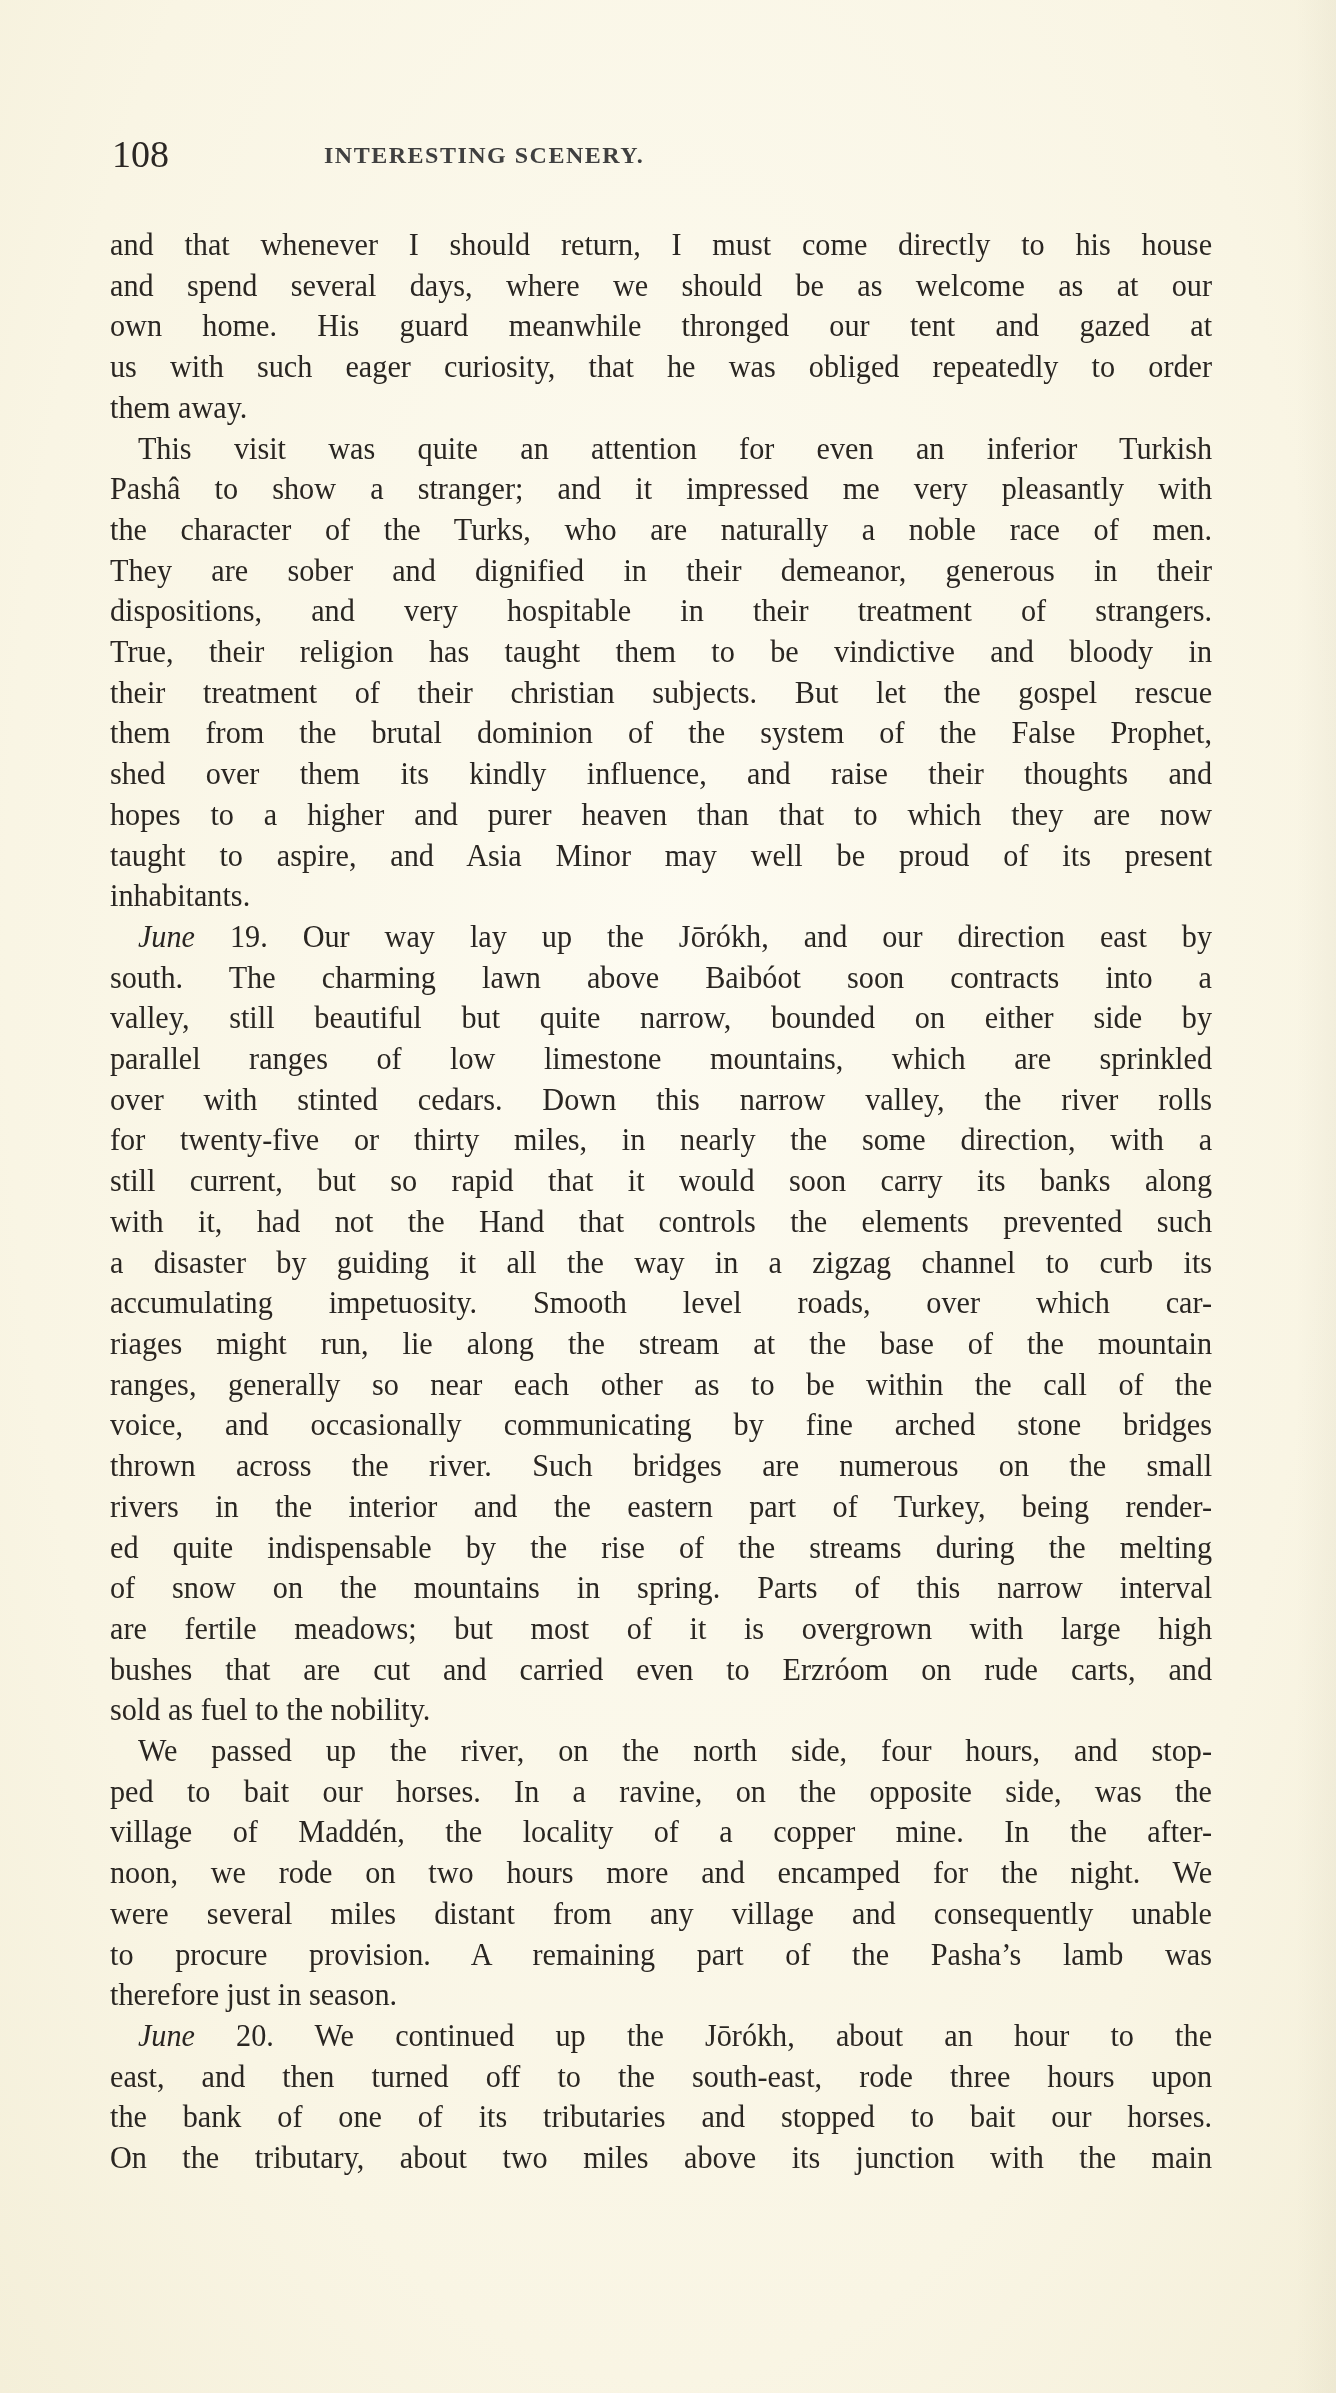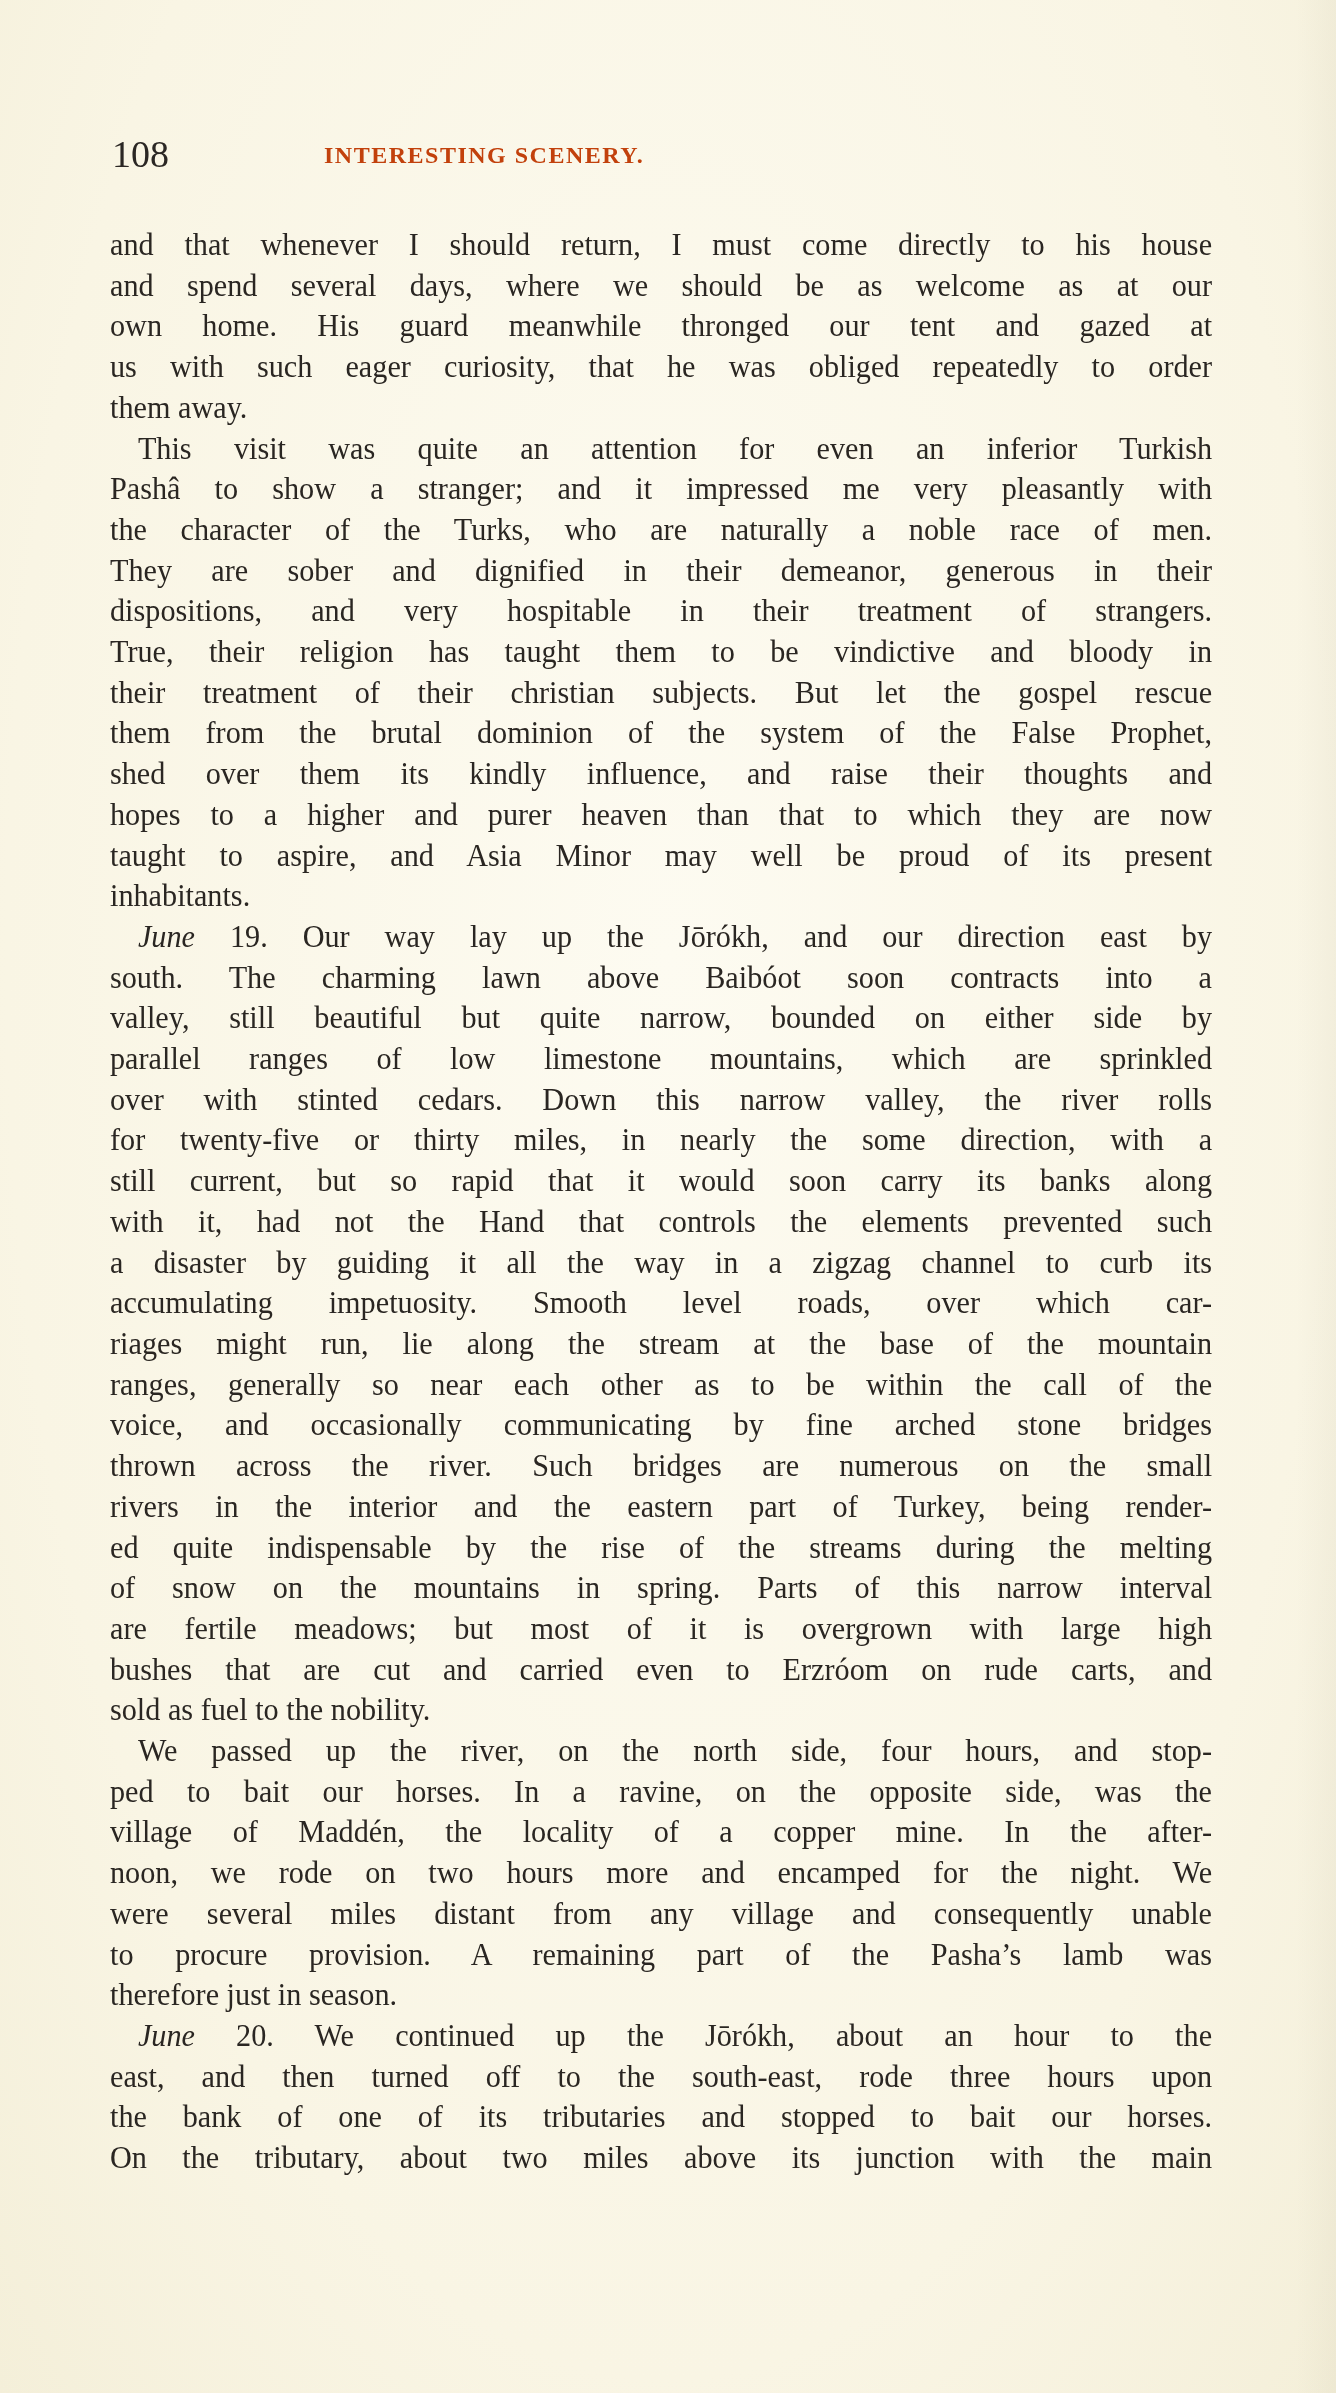--- a/index.html
+++ b/index.html
@@ -14,21 +14,21 @@
   .page { position: absolute; left: 0; top: 0; width: 1336px; height: 2037px; border-radius: 17px; }
   .running-head {
     position: absolute; top: 132px; left: 112px; width: 1100px; height: 50px;
   }
   .page-number {
     position: absolute; left: 0; top: 0;
     font-size: 38px; letter-spacing: 0px; color: #2b2724;
   }
   .running-title {
     position: absolute; left: 212px; top: 10px;
-    font-size: 24px; letter-spacing: 1.5px; font-weight: bold; color: #c2410c;
+    font-size: 24px; letter-spacing: 1.5px; font-weight: bold; color: #404040;
   }
   .body-text {
     position: absolute; top: 224px; left: 110px; width: 1102px;
     font-size: 32.5px; line-height: 40.7px;
     text-align: justify;
     transform: scaleX(0.93); transform-origin: left top;
     width: 1185px;
   }
   .line { display: block; white-space: nowrap; text-align-last: justify; text-align: justify; }
   .line.last { text-align-last: left; }

